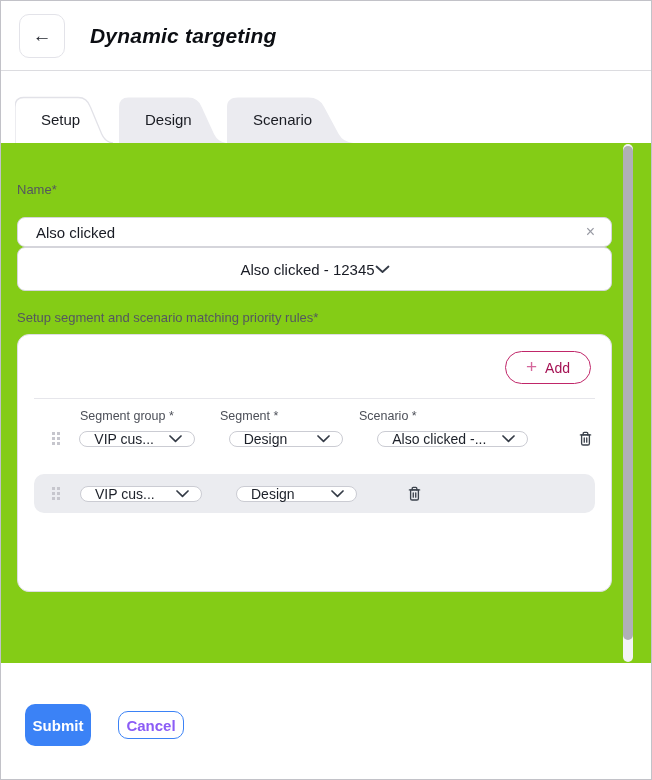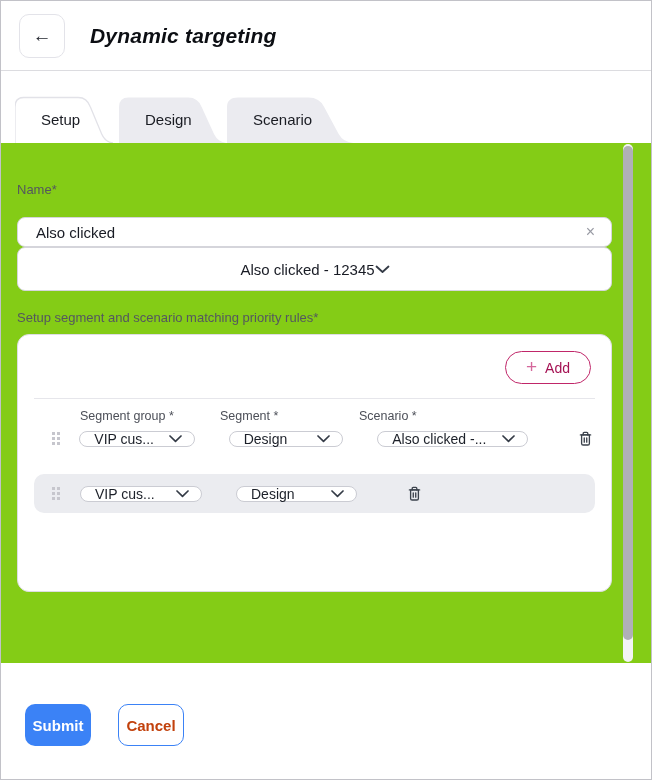--- a/index.html
+++ b/index.html
@@ -222,23 +222,23 @@
   .submit-btn {
     width:66px; height:42px;
     background:#3b82f6;
     color:#fff;
     border:none; border-radius:10px;
     font-family:inherit;
     font-size:15px; font-weight:700;
     cursor:pointer;
   }
   .cancel-btn {
-    width:66px; height:42px;
-    background:#fff;
-    color:#c2410c;
+    width:66px; height:28px;
+    background:#fff;
+    color:#8b5cf6;
     border:1.5px solid #3b82f6;
     border-radius:10px;
     font-family:inherit;
     font-size:15px; font-weight:700;
     cursor:pointer;
   }
 </style>
 </head>
 <body>
 

